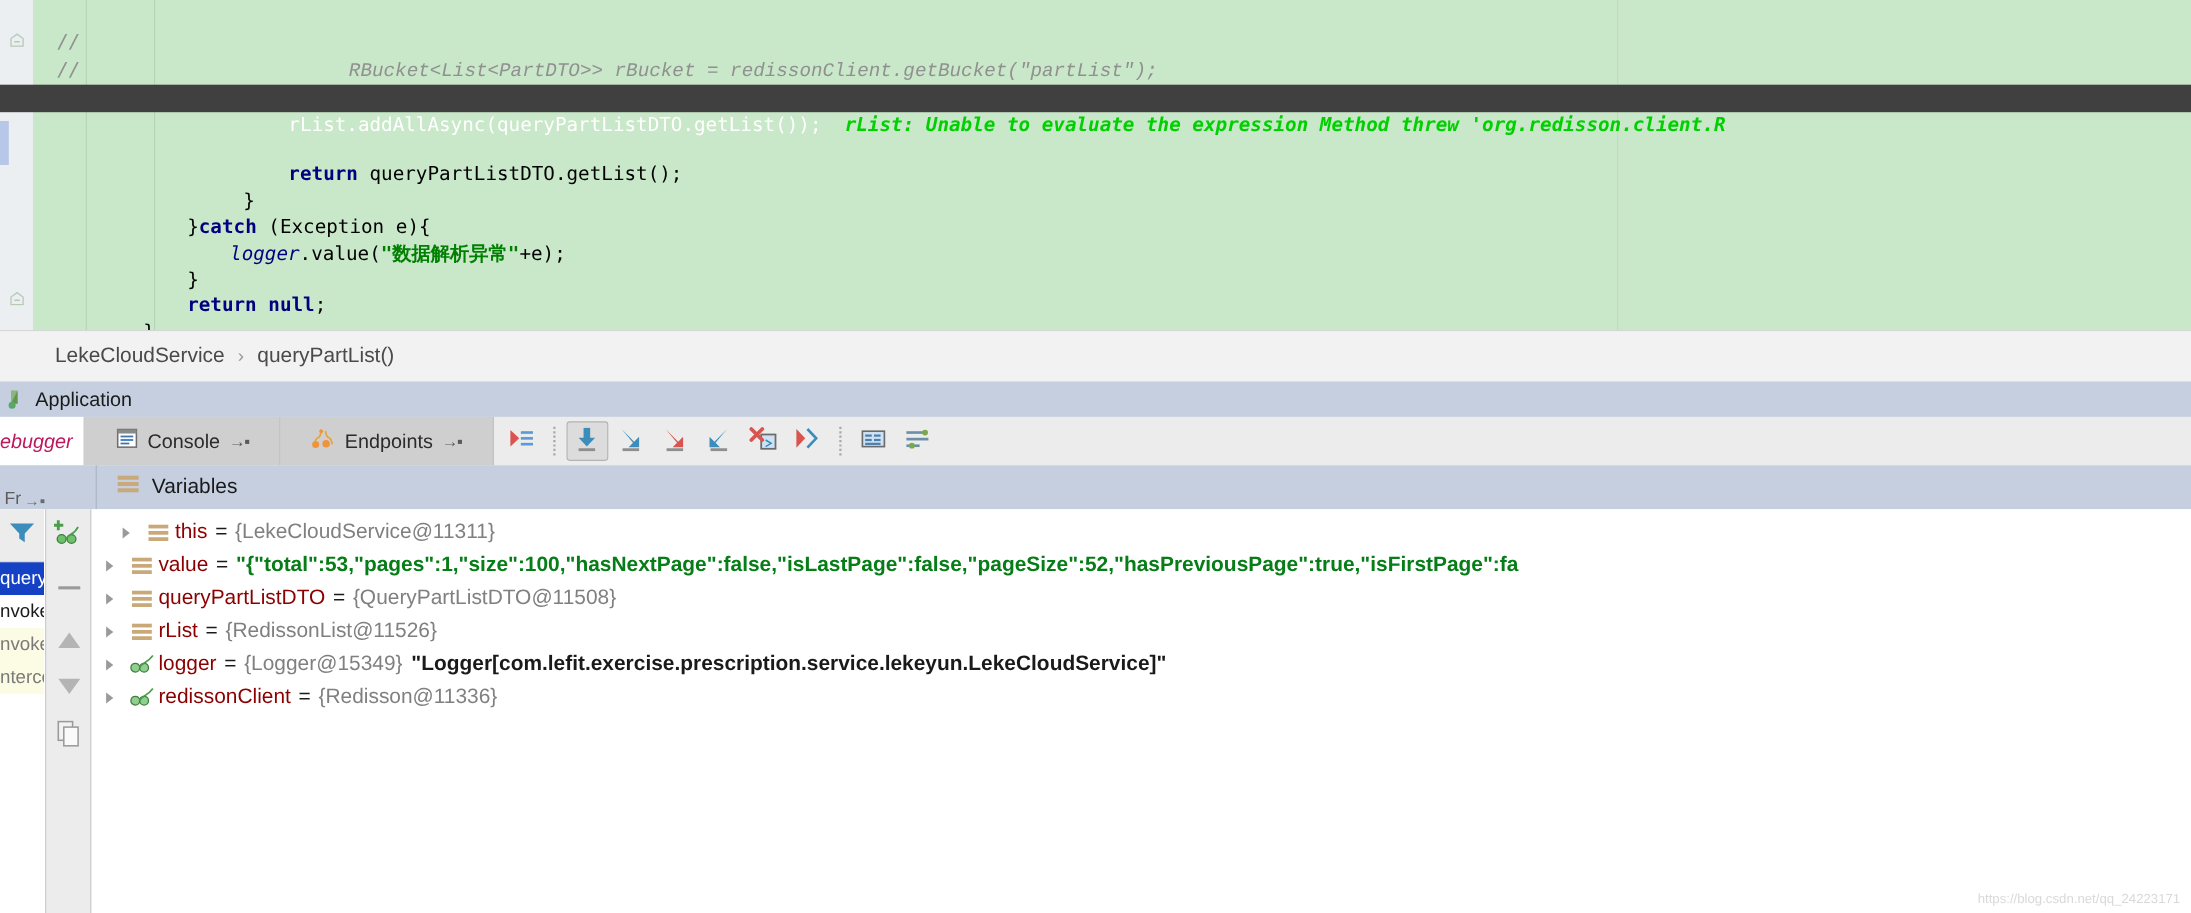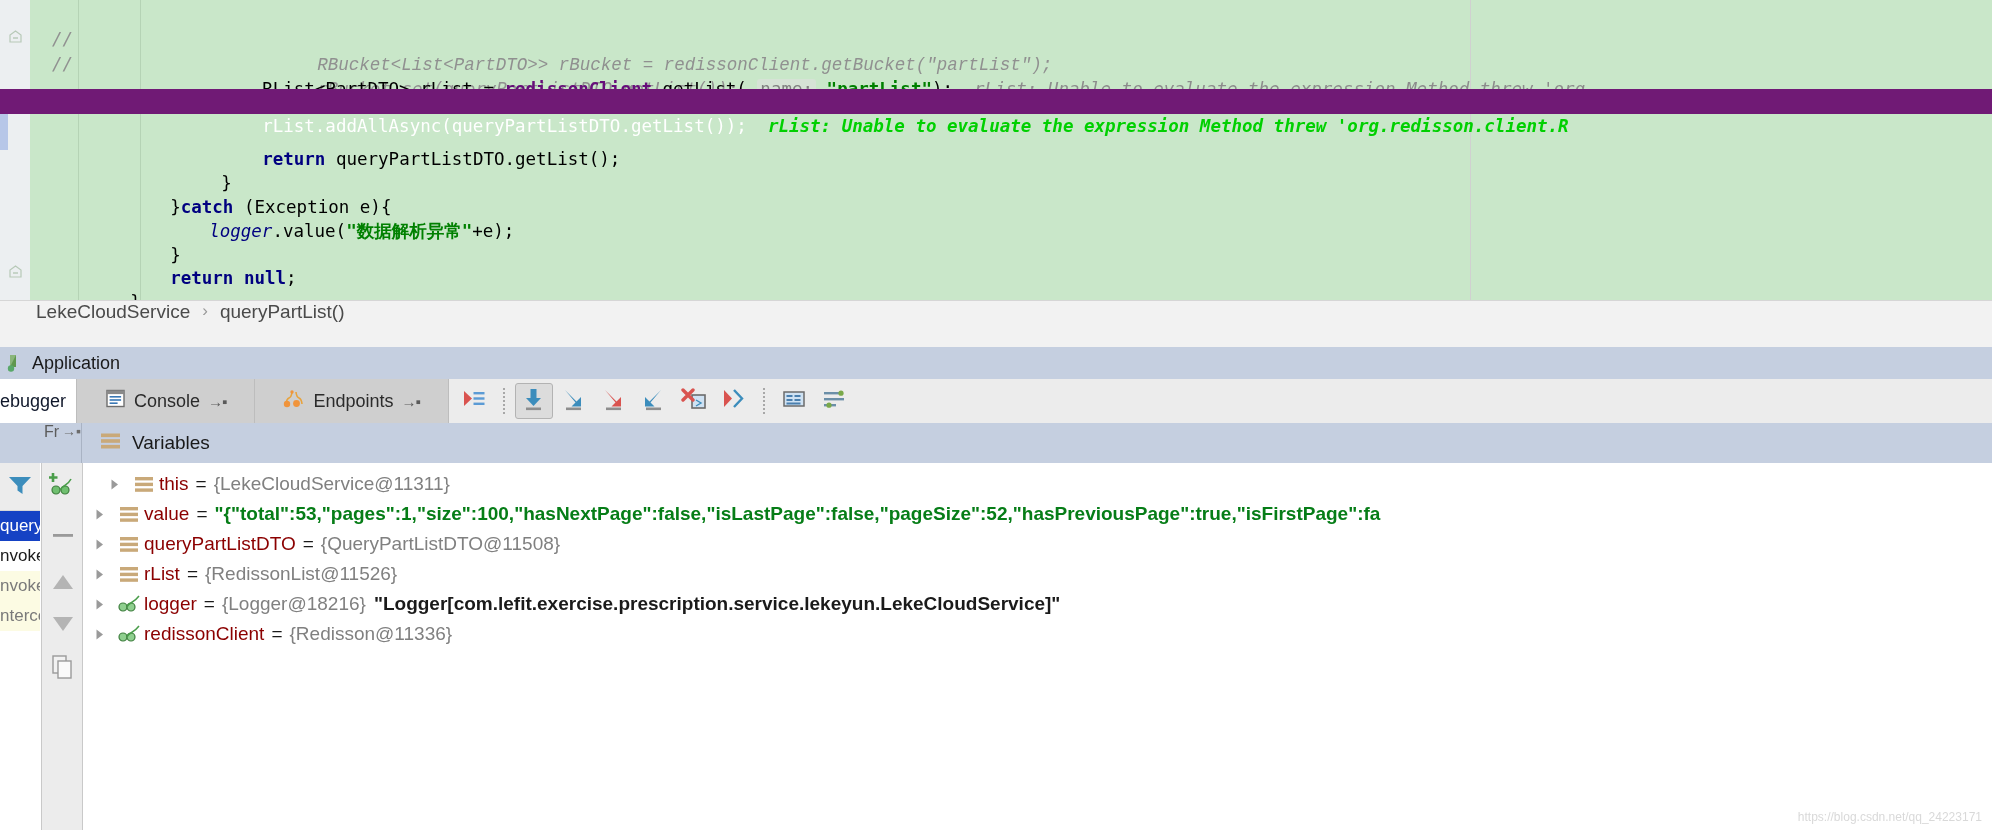--- a/index.html
+++ b/index.html
@@ -44,21 +44,21 @@
   .code-line {
     position: absolute;
     left: 0; width: 1992px;
     height: 25px; line-height: 25px;
     font-family: "DejaVu Sans Mono", monospace;
     font-size: 17.5px;
     white-space: pre;
     color: #000000;
   }
   .code-line .txt { padding-left: 164px; display: inline-block; }
-  .hl-line { background: #701a75; margin-top: 12px; }
+  .hl-line { background: #404040; }
   .hl-line .txt { color: #ffffff; }
 
   .cmt { color: #909090; font-style: italic; }
   .kw  { color: #000080; font-weight: bold; }
   .fld { color: #660e7a; font-weight: bold; }
   .str { color: #008000; font-weight: bold; }
   .ital{ font-style: italic; color: #000080; }
   .hint{ color: #8c8c8c; font-style: italic; }
   .hintg{ color: #00d000; font-style: italic; font-weight: bold; }
   .param-chip {
@@ -66,22 +66,22 @@
     border-radius: 3px; padding: 0 3px;
   }
   .comment-marker { color: #909090; font-style: italic; }
 
   
   #breadcrumb {
     position: absolute; left: 0; top: 300px; width: 1992px; height: 48px;
     background: #f2f2f2;
     border-top: 1px solid #d6d6d6;
     border-bottom: 1px solid #c4c4c4;
-    display: flex; 
-    padding-left: 36px;
+    display: flex; align-items: center;
+    padding-left: 50px;
     font-size: 19px; color: #4a4a4a;
   }
   #breadcrumb .sep { margin: 0 12px; color: #9a9a9a; font-size: 17px; }
 
   
   #app-header {
     position: absolute; left: 0; top: 347px; width: 1992px; height: 32px;
     background: #c5cfe0;
     display: flex; align-items: center;
     padding-left: 6px;
@@ -96,21 +96,21 @@
     display: flex; align-items: stretch;
   }
   .dtab {
     display: flex; align-items: center; gap: 8px;
     padding: 0 28px;
     font-size: 18px; color: #2b2b2b;
     background: #cfcfcf;
     border-right: 1px solid #bdbdbd;
     cursor: default;
   }
-  .dtab.active { background: #ffffff; color: #0f172a; }
+  .dtab.active { background: #ffffff; color: #be185d; font-style: italic; }
   .dtab .arrowpin { color: #5a5a5a; font-size: 15px; letter-spacing: -1px; }
   .toolbar-zone {
     display: flex; align-items: center; gap: 2px;
     background: #ececec; padding: 0 6px; flex: 1;
   }
   .tbtn {
     width: 38px; height: 36px;
     display: flex; align-items: center; justify-content: center;
     border-radius: 3px;
   }
@@ -123,26 +123,25 @@
     border-left: 2px dotted #a8a8a8;
   }
 
   
   #vars-header {
     position: absolute; left: 0; top: 423px; width: 1992px; height: 40px;
     background: #c5cfe0;
     display: flex; align-items: center;
   }
   #vars-header .frames-tab {
-    width: 42px; height: 40px;
-    display: flex; align-items: flex-start; gap: 3px;
+    width: 88px; height: 40px;
+    display: flex; align-items: flex-end; gap: 3px;
     padding-left: 4px;
     font-size: 16px; color: #5c5c5c;
     border-right: 1px solid #a9b3c4;
-    margin-left: 40px;
   }
   #vars-header .vtab {
     display: flex; align-items: center; gap: 10px;
     padding-left: 18px;
     font-size: 19px; color: #1a1a1a;
   }
 
   
   #frames-rail {
     position: absolute; left: 0; top: 463px; width: 40px; height: 367px;
@@ -596,21 +595,21 @@
     </span>
     <span class="vicon">
       <svg width="24" height="18" viewBox="0 0 24 18">
         <circle cx="6" cy="12" r="4" fill="#8fcf8f" stroke="#3f7f3f" stroke-width="1.2"></circle>
         <circle cx="14" cy="12" r="4" fill="#8fcf8f" stroke="#3f7f3f" stroke-width="1.2"></circle>
         <path d="M10 12 C12 7, 16 9, 22 1" stroke="#4a9d4a" stroke-width="1.5" fill="none"></path>
       </svg>
     </span>
     <span class="vname">logger</span>
     <span class="veq">=</span>
-    <span class="vobj">{Logger@18216}</span>
+    <span class="vobj">{Logger@15349}</span>
     <span class="vstr2" style="margin-left:8px;">"Logger[com.lefit.exercise.prescription.service.lekeyun.LekeCloudService]"</span>
   </div>
 
   <div class="var-row" style="top:156px;">
     <span class="twisty">
       <svg width="13" height="13" viewBox="0 0 13 13">
           <path d="M3.5 1.5 L10 6.5 L3.5 11.5 Z" fill="#9a9a9a"></path>
         </svg>
     </span>
     <span class="vicon">

